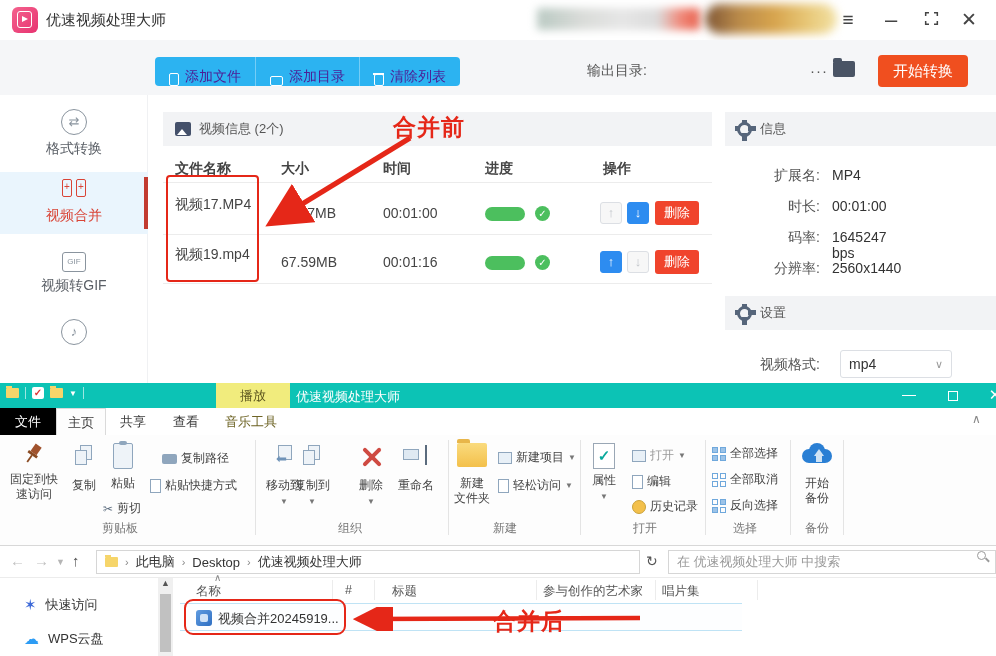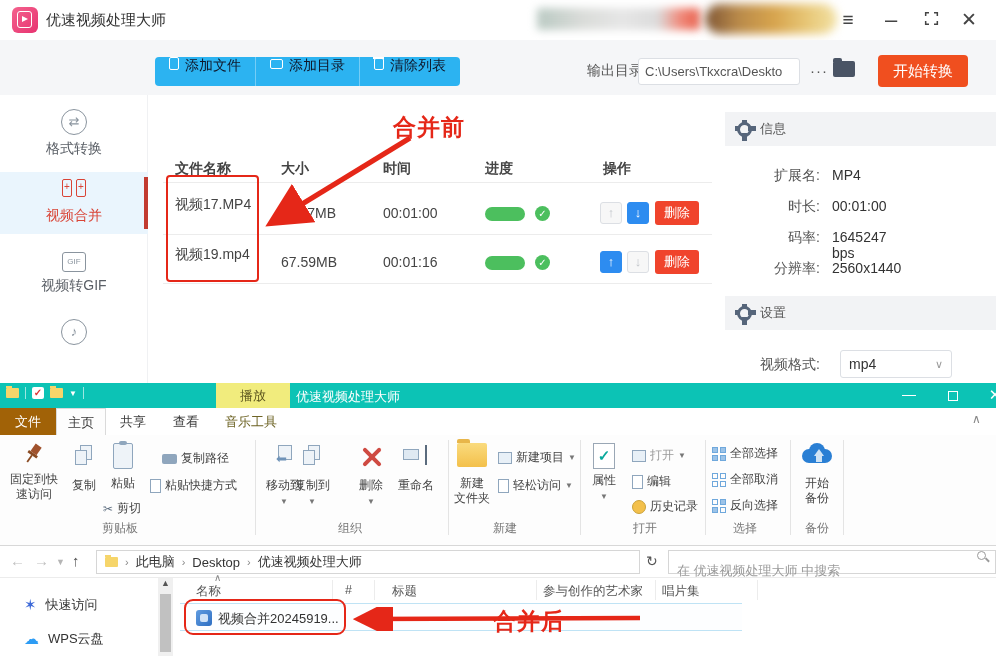--- a/index.html
+++ b/index.html
@@ -22,22 +22,22 @@
   .blur2 { left:705px; top:4px; width:132px; height:30px; filter:blur(5px); border-radius:15px;
     background:linear-gradient(90deg,#7d5434,#b98a4a 25%,#d7a44d 52%,#e8c878 78%,#f2e1a4); }
   .winbtn { top:8px; width:26px; height:24px; text-align:center; color:#444; font-size:19px; line-height:24px; }
   .hamburger { left:835px; }
   .minimize { left:878px; font-size:22px; }
   .maximize { left:918px; }
   .app-close { left:956px; }
 
   .app-toolbar { left:0; top:40px; width:996px; height:55px; background:#f5f6f8; }
   .btn-blue-group { left:155px; top:17px; height:29px; display:flex; border-radius:4px; overflow:hidden; }
-  .btn-blue { background:#2cb3f1; color:#0f172a; font-size:14px; height:29px; padding:0 14px;
-    display:flex; align-items:flex-start; gap:6px; }
+  .btn-blue { background:#2cb3f1; color:#4c1d95; font-size:14px; height:29px; padding:0 14px;
+    display:flex; align-items:flex-end; gap:6px; }
   .btn-blue + .btn-blue { border-left:1px solid rgba(255,255,255,.35); }
   .mini-ic { display:inline-block; width:13px; height:13px; position:relative; }
   .ic-file { border:1.4px solid #fff; border-radius:2px; width:10px; height:13px; }
   .ic-folder-w { border:1.4px solid #fff; border-radius:2px; width:13px; height:10px; margin-top:2px; }
   .ic-trash { border:1.4px solid #fff; border-radius:2px; width:10px; height:12px; margin-top:1px; }
   .ic-trash::before { content:""; position:absolute; left:-2px; top:-2px; width:11px; height:1.5px; background:#fff; }
   .out-label { left:565px; top:22px; font-size:14px; color:#555;margin-left:22px; }
   .out-input { left:638px; top:18px; width:162px; height:27px; background:#fff; border:1px solid #dcdfe4;
     border-radius:3px; font-size:13px; color:#555; line-height:25px; padding:0 6px;
     white-space:nowrap; overflow:hidden; }
@@ -105,21 +105,21 @@
     font-size:13px; text-align:center; line-height:25px; }
   .exp-title { left:296px; top:388px; color:#fff; font-size:13px; }
   .exp-winbtn { top:386px; color:#fff; font-size:14px; width:22px; text-align:center; }
   .exp-min { left:898px; }
   .exp-max { left:942px; }
   .exp-max i { display:inline-block; width:10px; height:10px; border:1.3px solid #fff; margin-top:5px; }
   .exp-close { left:984px; font-size:15px; }
 
   .exp-tabs { left:0; top:408px; width:996px; height:27px; background:#fff; }
   .etab { position:absolute; top:0; height:27px; font-size:13px; color:#3c3c3c; text-align:center; line-height:27px; }
-  .etab-file { left:0; width:56px; background:#a16207; color:#fff; }
+  .etab-file { left:0; width:56px; background:#000000; color:#fff; }
   .etab-home { left:56px; width:50px; border:1px solid #dadada; border-bottom:none; background:#fdfdfd; }
   .etab-share { left:106px; width:54px; }
   .etab-view { left:160px; width:52px; }
   .etab-music { left:212px; width:78px; color:#6e6426; }
   .ribbon-collapse { left:972px; top:412px; color:#888; font-size:12px; }
 
   .ribbon { left:0; top:435px; width:996px; height:111px; background:#fdfdfd; border-bottom:1px solid #d8d8d8; }
   .rsep { position:absolute; top:5px; width:1px; height:95px; background:#e4e4e4; }
   .rbig { position:absolute; text-align:center; font-size:12px; color:#444; }
   .rbig .rlabel { display:block; line-height:15px; }
@@ -158,21 +158,21 @@
   .ic-page-s { width:11px; height:14px; border:1.2px solid #8fa6bd; background:#fff; }
   .ic-clock { width:14px; height:14px; border-radius:50%; background:#f3c04b; border:1px solid #caa23c; }
 
   .addr-row { left:0; top:546px; width:996px; height:32px; background:#fff; border-bottom:1px solid #ececec; }
   .nav-ar { position:absolute; top:6px; font-size:15px; }
   .addr-box { position:absolute; left:96px; top:4px; width:544px; height:24px; border:1px solid #d6d6d6;
     display:flex; align-items:center; gap:7px; padding:0 8px; font-size:13px; color:#333; }
   .crumb-sep { color:#888; font-size:11px; }
   .refresh { position:absolute; left:646px; top:7px; color:#555; font-size:14px; }
   .search-box { position:absolute; left:668px; top:4px; width:328px; height:24px; border:1px solid #d6d6d6;
-    font-size:13px; color:#9a9a9a; line-height:22px; padding:9px 8px; }
+    font-size:13px; color:#9a9a9a; line-height:22px; padding:0 8px; }
   .ic-mag { position:absolute; right:10px; top:5px; width:9px; height:9px; border:1.5px solid #9a9a9a; border-radius:50%; }
   .ic-mag::after { content:""; position:absolute; left:7px; top:7px; width:5px; height:1.5px; background:#9a9a9a; transform:rotate(45deg); }
 
   .exp-content { left:0; top:578px; width:996px; height:78px; background:#fff; }
   .nav-item { position:absolute; font-size:13px; color:#333; display:flex; align-items:center; gap:9px; }
   .star { color:#3f6bd8; font-size:15px; }
   .cloud-s { color:#2d9cf4; font-size:15px; }
   .vscroll { position:absolute; left:158px; top:0; width:15px; height:78px; background:#f0f0f0; }
   .vscroll .arrow { color:#555; font-size:9px; text-align:center; display:block; }
   .vscroll .thumb { position:absolute; left:2px; top:16px; width:11px; height:58px; background:#c1c1c1; }
@@ -222,21 +222,20 @@
       <div class="btn-blue">
         <span class="mini-ic ic-folder-w"></span>
         <span>添加目录</span>
       </div>
       <div class="btn-blue">
         <span class="mini-ic ic-trash"></span>
         <span>清除列表</span>
       </div>
     </div>
     <div class="abs out-label">输出目录:</div>
-    <div class="abs out-input">C:\Users\Tkxcra\Deskto</div>
     <div class="abs out-more">···</div>
     <div class="abs dark-folder"></div>
     <div class="abs btn-start">开始转换</div>
   </div>
 
   <div class="abs app-sidebar">
     <div class="abs side-active-bg"></div>
     <div class="abs side-active-bar"></div>
     <div class="abs side-item" style="top:14px;">
       <span class="ic-circle">⇄</span>
@@ -249,20 +248,24 @@
     <div class="abs side-item" style="top:156px;">
       <span class="ic-gif">GIF</span>
       <span class="lbl">视频转GIF</span>
     </div>
     <div class="abs side-item" style="top:224px;">
       <span class="ic-circle">♪</span>
     </div>
   </div>
 
   <div class="abs" style="left:163px;top:112px;width:549px;height:200px;">
+    <div class="vpanel-head">
+      <span class="ic-image"></span>
+      <span>视频信息 (2个)</span>
+    </div>
     <div class="cell tbl-head" style="left:12px;top:48px;">文件名称</div>
     <div class="cell tbl-head" style="left:118px;top:48px;">大小</div>
     <div class="cell tbl-head" style="left:220px;top:48px;">时间</div>
     <div class="cell tbl-head" style="left:322px;top:48px;">进度</div>
     <div class="cell tbl-head" style="left:440px;top:48px;">操作</div>
     <div class="row-sep" style="top:70px;"></div>
 
     <div>
       <div class="cell" style="left:12px;top:82px;width:88px;line-height:20px;word-break:break-all;">视频17.MP4</div>
       <div class="cell" style="left:118px;top:93px;">11.77MB</div>

